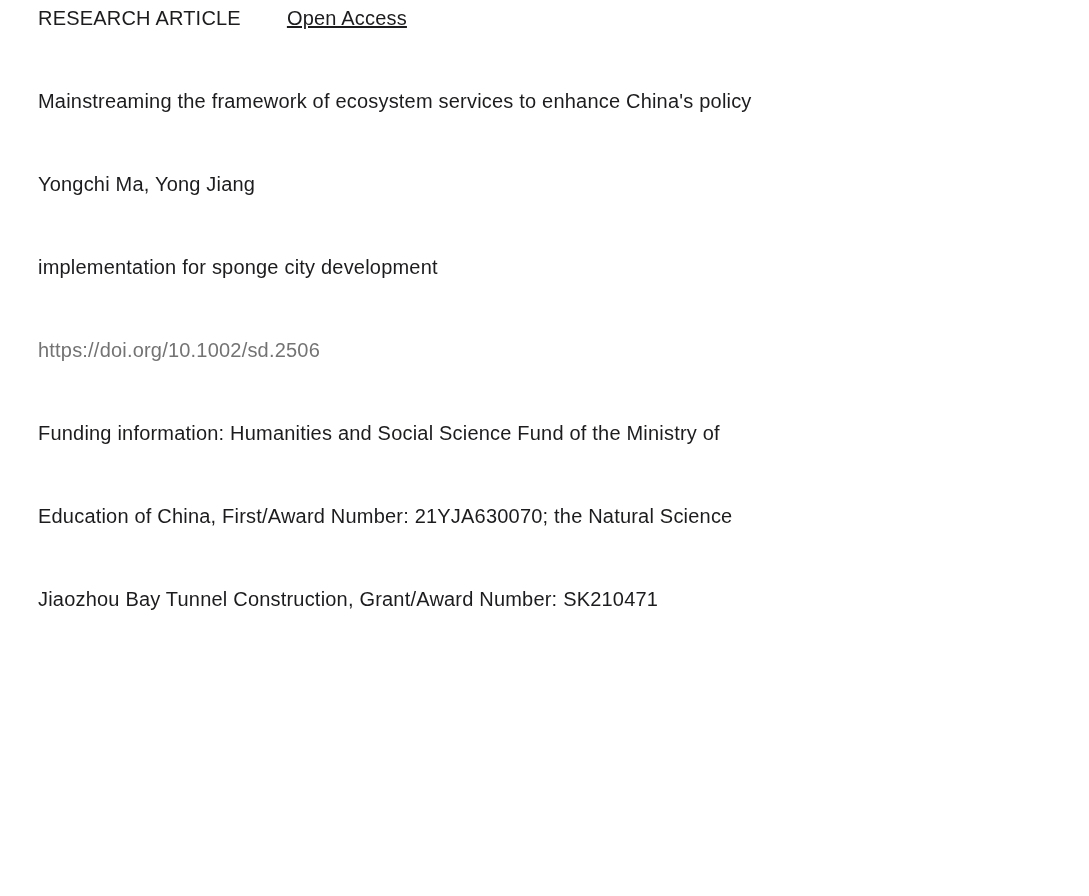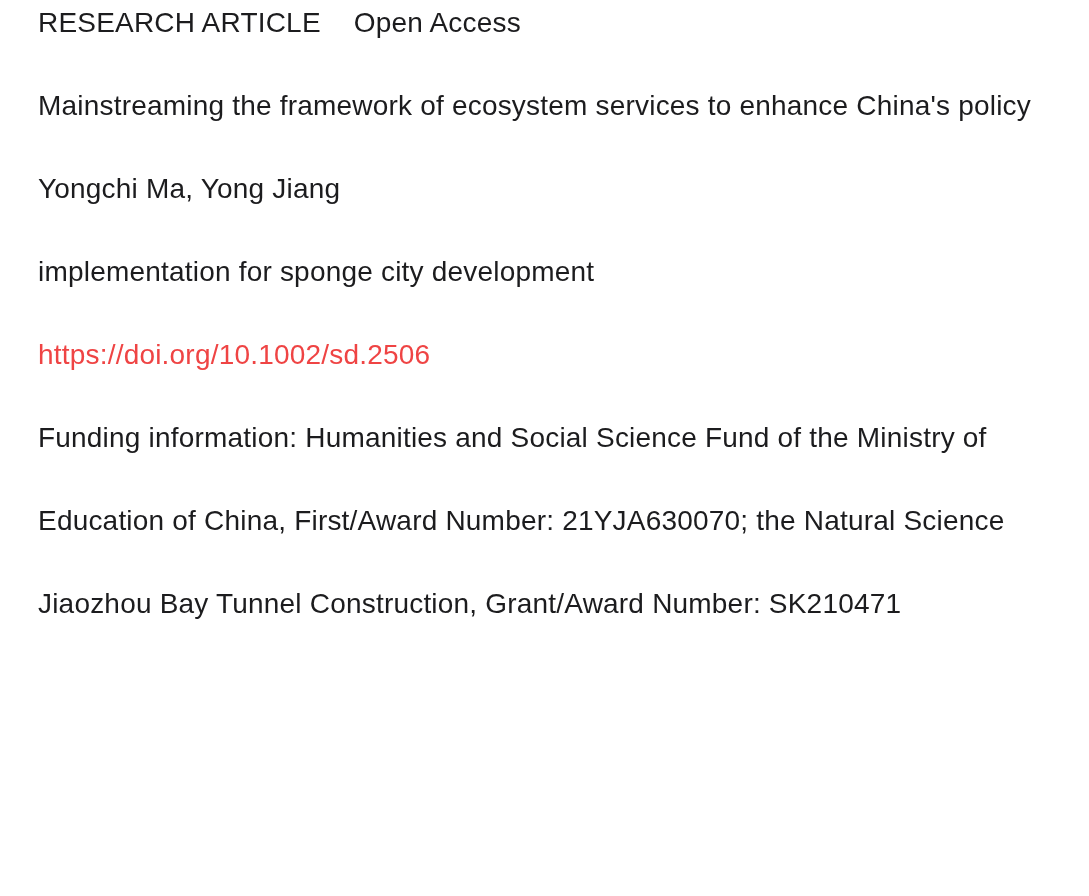--- a/index.html
+++ b/index.html
@@ -14,30 +14,31 @@
     color: #1c1c1e;
   }
   .page {
     padding: 6px 0 0 38px;
     width: 1089px;
   }
   .line {
     height: 83px;
     display: flex;
     align-items: flex-start;
-    font-size: 28px;
+    font-size: 20px;
     line-height: 1.2;
     white-space: pre;
     letter-spacing: 0.2px;
   }
   .kicker-row .access {
-    margin-left: 33px;
+    margin-left: 46px;
+    text-decoration: underline;
   }
   .doi {
-    color: #ef4444;
+    color: #737373;
     text-decoration: none;
   }
 </style>
 </head>
 <body>
 
 <div class="page">
 
   <div class="line kicker-row">
     <span>RESEARCH ARTICLE</span>

